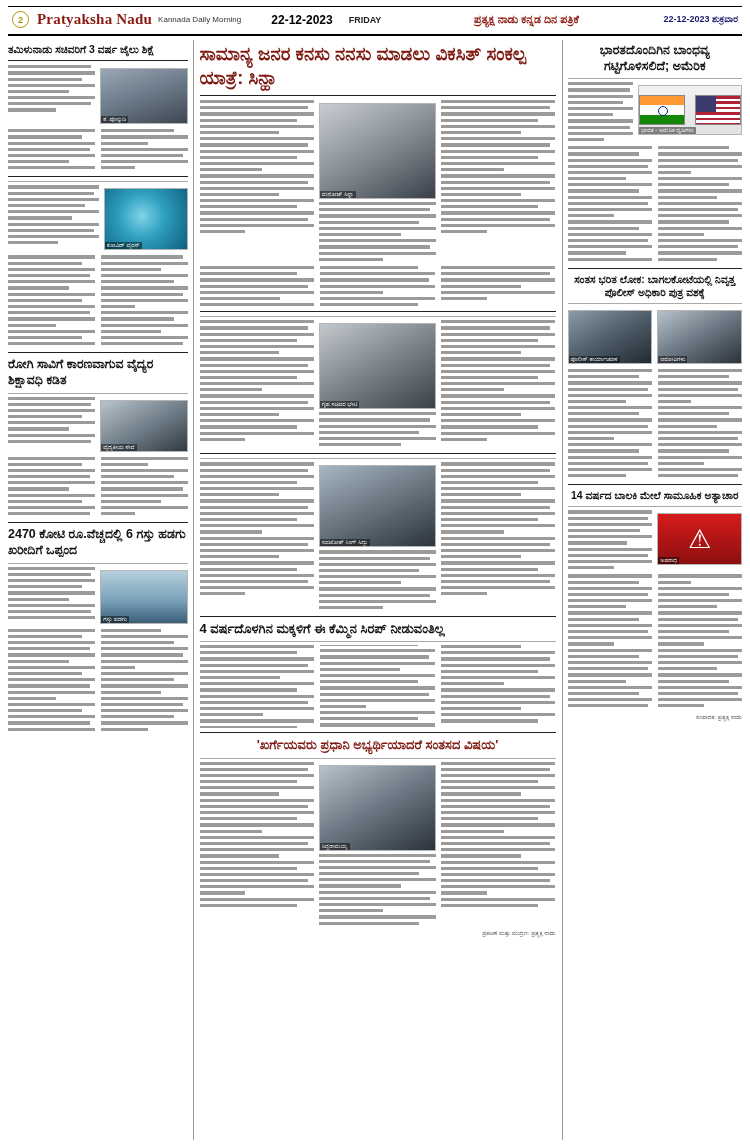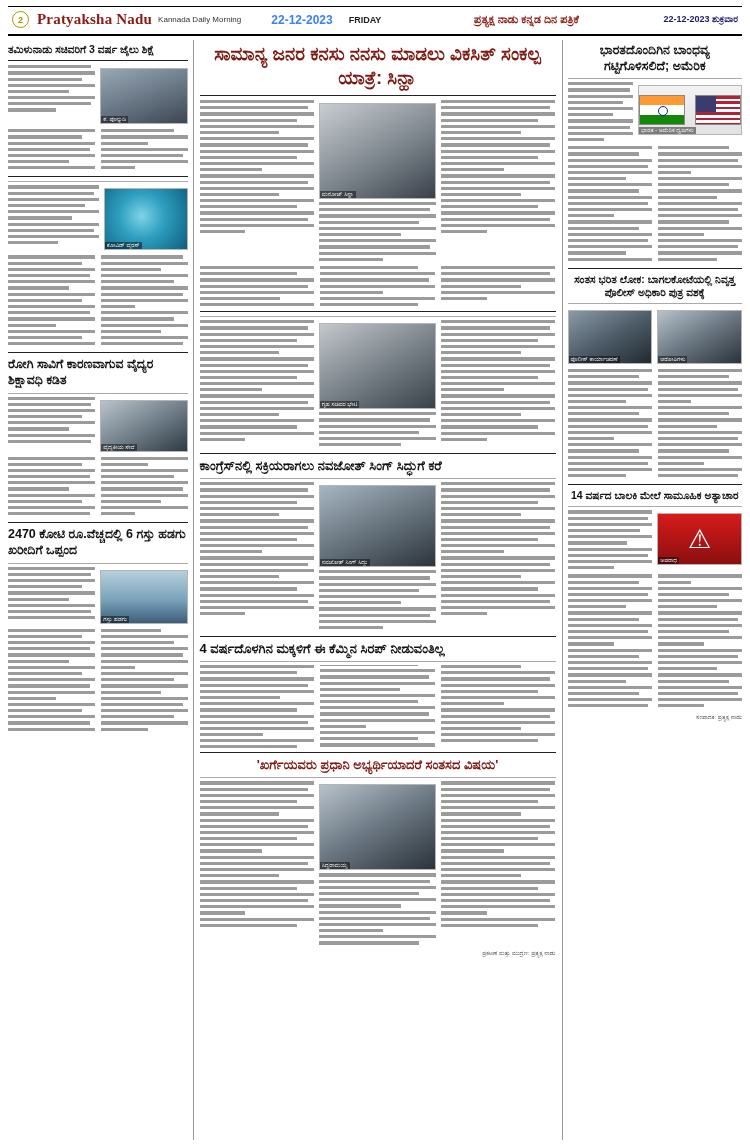--- a/index.html
+++ b/index.html
@@ -51,21 +51,21 @@
   }
   .mast-sub {
     font-size: 8px;
     color: #333;
     margin-right: 30px;
     white-space: nowrap;
   }
   .mast-date {
     font-weight: bold;
     font-size: 12px;
-    color: #3b82f6;
+    color: #000000;
     margin-right: 16px;
     white-space: nowrap;
   }
   .mast-day {
     font-size: 9px;
     font-weight: bold;
     color: #222;
     margin-right: 14px;
     white-space: nowrap;
   }
@@ -171,21 +171,20 @@
 
   
   .crime-ico { display:flex; align-items:center; justify-content:center; height:100%; color:#fff; font-size:26px; }
   .hl-center { text-align: center; }
 
   .lead-hl {
     font-size: 18.5px;
     color: #7d1a12;
     font-weight: bold;
     line-height: 1.3;
-    text-align: center;
     margin: 2px 0 5px 0;
   }
   .sub-hl {
     font-size: 13px;
     color: #111;
     font-weight: bold;
     line-height: 1.3;
     margin: 4px 0 3px 0;
   }
   .quote-hl {
@@ -576,21 +575,20 @@
               <span class="line s85"></span>
             <span class="line"></span>
               <span class="line s40"></span>
           </div>
         </div>
       </div>
 
       <hr class="rule">
 
       <div class="sec-block">
-        <div class="sub-hl hl-red">ಕಾಂಗ್ರೆಸ್‌ನಲ್ಲಿ ಸಕ್ರಿಯರಾಗಲು ನವಜೋತ್ ಸಿಂಗ್ ಸಿದ್ಧುಗೆ ಕರೆ</div>
         <hr class="rule-thin">
         <div class="flex-row">
           <div style="flex:1 1 33%;">
             <span class="line"></span>
               <span class="line s95"></span>
               <span class="line"></span>
             <span class="line s85"></span>
               <span class="line"></span>
               <span class="line s70"></span>
             <span class="line"></span>

